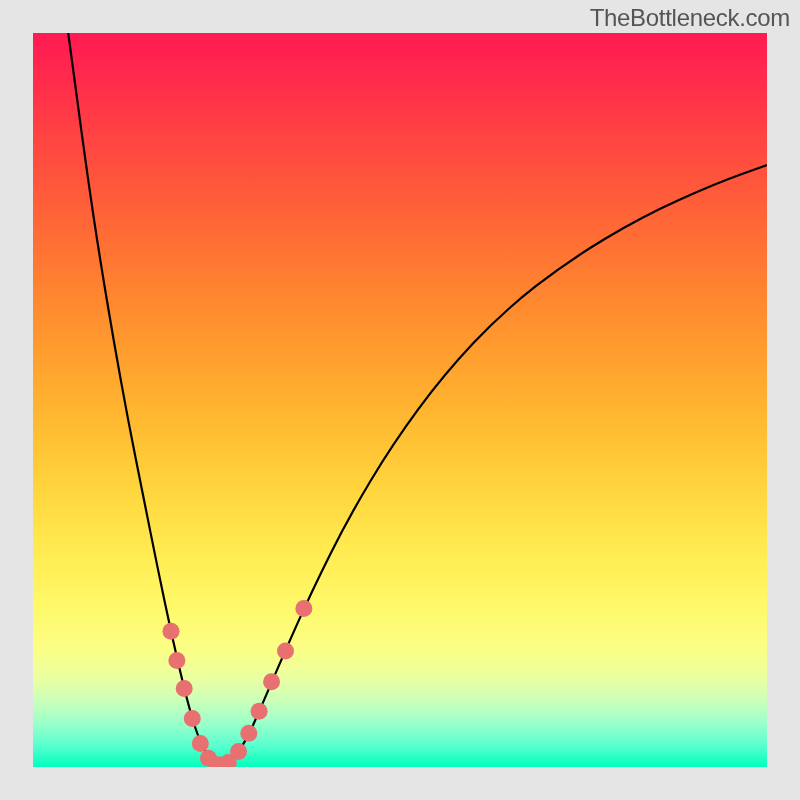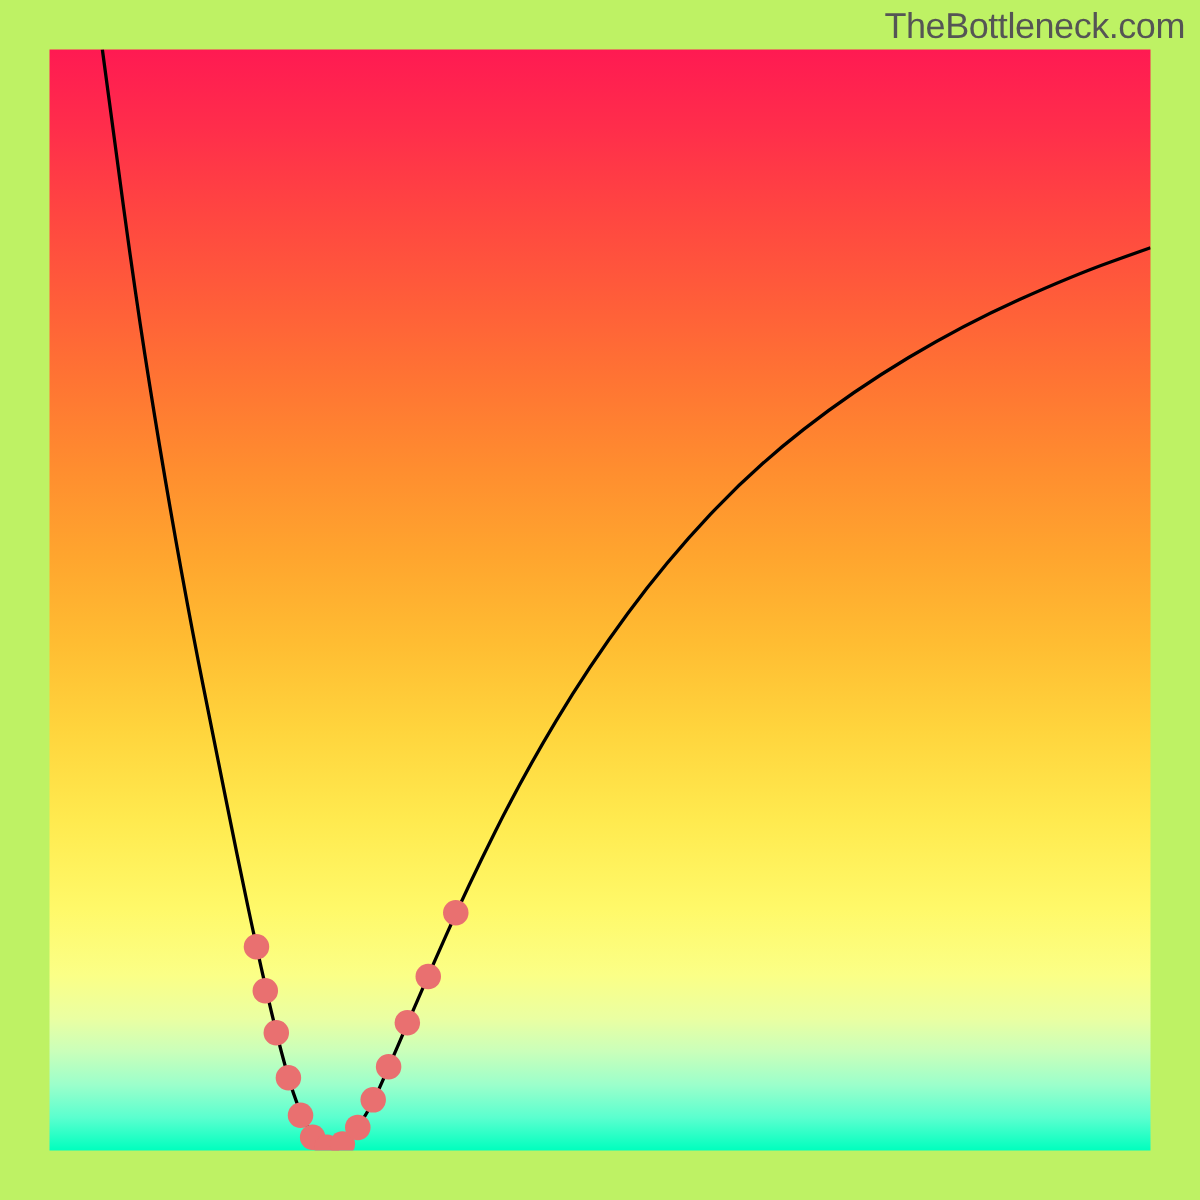--- a/index.html
+++ b/index.html
@@ -10,21 +10,21 @@
     background: #000;
     overflow: hidden;
     font-family: Arial, Helvetica, sans-serif;
   }
   .frame {
     position: absolute;
     left: 0;
     top: 0;
     width: 800px;
     height: 800px;
-    background: #bef264;
+    background: #e5e5e5;
   }
   .plot {
     position: absolute;
     left: 33px;
     top: 33px;
     width: 734px;
     height: 734px;
     background: linear-gradient(
       to bottom,
       #ff1a52 0%,

